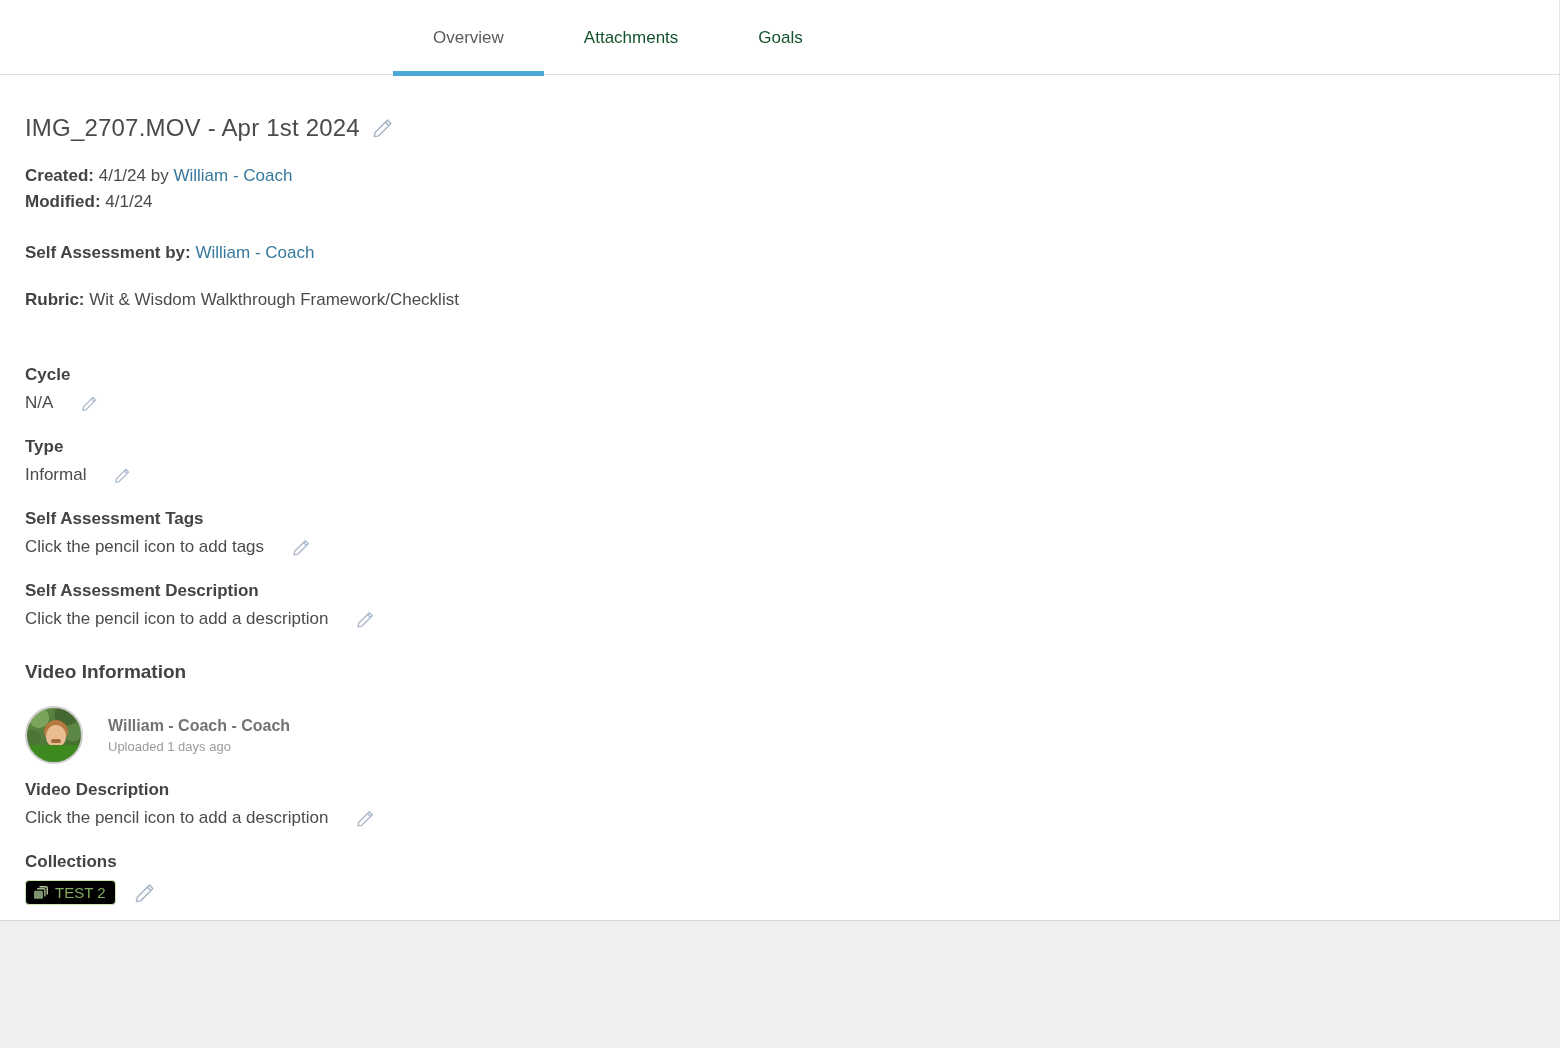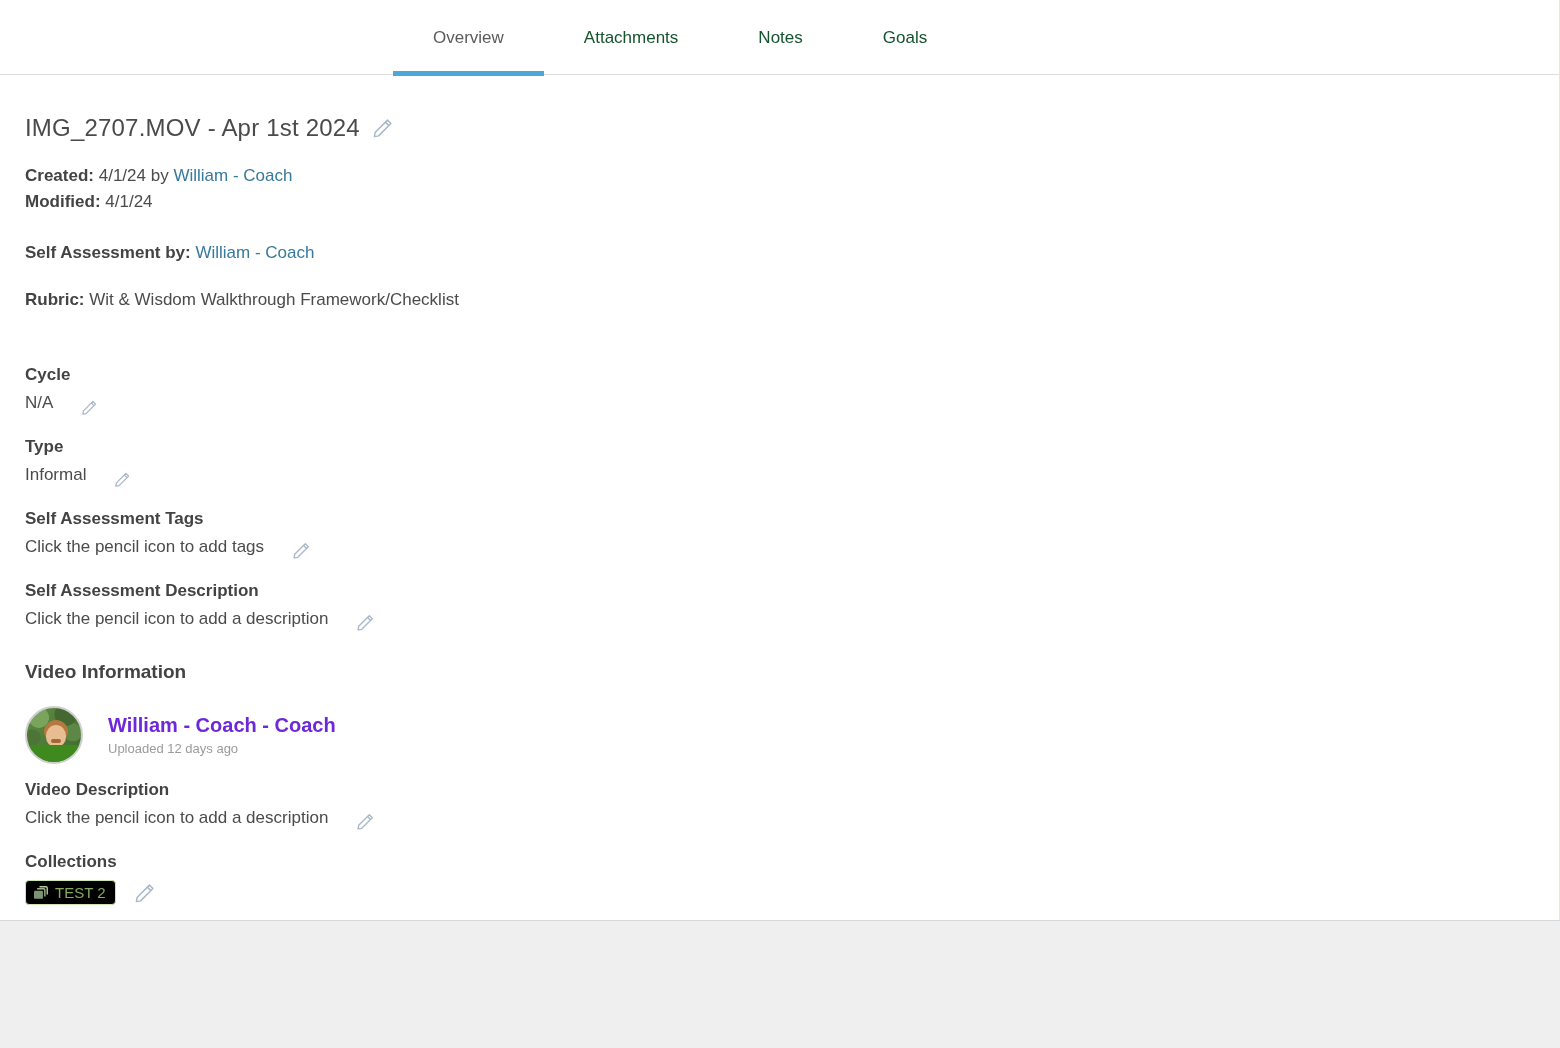--- a/index.html
+++ b/index.html
@@ -65,21 +65,21 @@
   b, .bold { font-weight: 700; color: #434343; }
   a.link { color: #36799c; text-decoration: none; cursor: pointer; }
 
   .meta { margin-top: 21px; line-height: 26px; }
   .line-sa { margin-top: 28px; }
   .line-rubric { margin-top: 27px; }
 
   .section-cycle { margin-top: 53px; }
   .field { margin-bottom: 19px; }
   .field-label { font-weight: 700; color: #434343; line-height: 24px; margin-bottom: 3px; }
-  .field-value { display: flex; align-items: flex-end; gap: 28px; line-height: 26px; }
+  .field-value { display: flex; align-items: center; gap: 28px; line-height: 26px; }
 
   .vi-heading { font-weight: 700; color: #434343; margin-top: 29px; font-size: 19px; }
 
   .uploader-row { display: flex; align-items: center; margin-top: 23px; margin-bottom: 14px; }
   .avatar {
     width: 58px; height: 58px; border-radius: 50%;
     border: 2px solid #cfcfcf;
     position: relative; overflow: hidden; flex: none;
     background:
       radial-gradient(circle at 22% 18%, #7aa45c 0 16%, transparent 17%),
@@ -101,21 +101,21 @@
   .avatar-mustache {
     position: absolute; left: 24px; top: 31px;
     width: 10px; height: 4px; border-radius: 2px;
     background: #a06a36;
   }
   .avatar-band {
     position: absolute; left: 0; bottom: 0; width: 100%; height: 32%;
     background: #3e8a1e;
   }
   .uploader-text { margin-left: 25px; }
-  .uploader-name { font-size: 20px; font-weight: 700; color: #6d28d9; text-decoration: none; display: block; cursor: pointer; }
+  .uploader-name { font-size: 16px; font-weight: 700; color: #737373; text-decoration: none; display: block; cursor: pointer; }
   .uploaded-ago { font-size: 13px; color: #9b9b9b; margin-top: 4px; }
 
   .collection-row { display: flex; align-items: center; gap: 18px; margin-top: 6px; }
   .badge {
     display: inline-flex; align-items: center; gap: 6px;
     background: #000000;
     border: 1px solid #cde6b0;
     border-radius: 4px;
     padding: 3px 9px 3px 7px;
     font-size: 15px;
@@ -126,21 +126,20 @@
 </style>
 </head>
 <body>
 
 <div class="page">
 
   <header class="tabbar">
     <nav class="tabs">
       <a class="tab active">Overview</a>
       <a class="tab">Attachments</a>
-      <a class="tab">Notes</a>
       <a class="tab">Goals</a>
     </nav>
   </header>
 
   <main class="content">
 
     <div class="title-row">
       <h1 class="page-title">IMG_2707.MOV - Apr 1st 2024</h1>
       <span class="pencil">
         <svg width="22" height="22" viewBox="0 0 24 24" fill="none" stroke="currentColor" stroke-width="1.6" stroke-linejoin="round">
@@ -228,21 +227,21 @@
 
     <div class="uploader-row">
       <div class="avatar">
         <div class="avatar-hair"></div>
         <div class="avatar-face"></div>
         <div class="avatar-mustache"></div>
         <div class="avatar-band"></div>
       </div>
       <div class="uploader-text">
         <a class="uploader-name">William - Coach - Coach</a>
-        <div class="uploaded-ago">Uploaded 12 days ago</div>
+        <div class="uploaded-ago">Uploaded 1 days ago</div>
       </div>
     </div>
 
     <div class="field">
       <div class="field-label">Video Description</div>
       <div class="field-value">
         <span>Click the pencil icon to add a description</span>
         <span class="pencil">
           <svg width="19" height="19" viewBox="0 0 24 24" fill="none" stroke="currentColor" stroke-width="1.7" stroke-linejoin="round">
             <path d="M16.8 3.4l3.8 3.8L7.2 20.6l-4.6.8.8-4.6L16.8 3.4z"></path>

